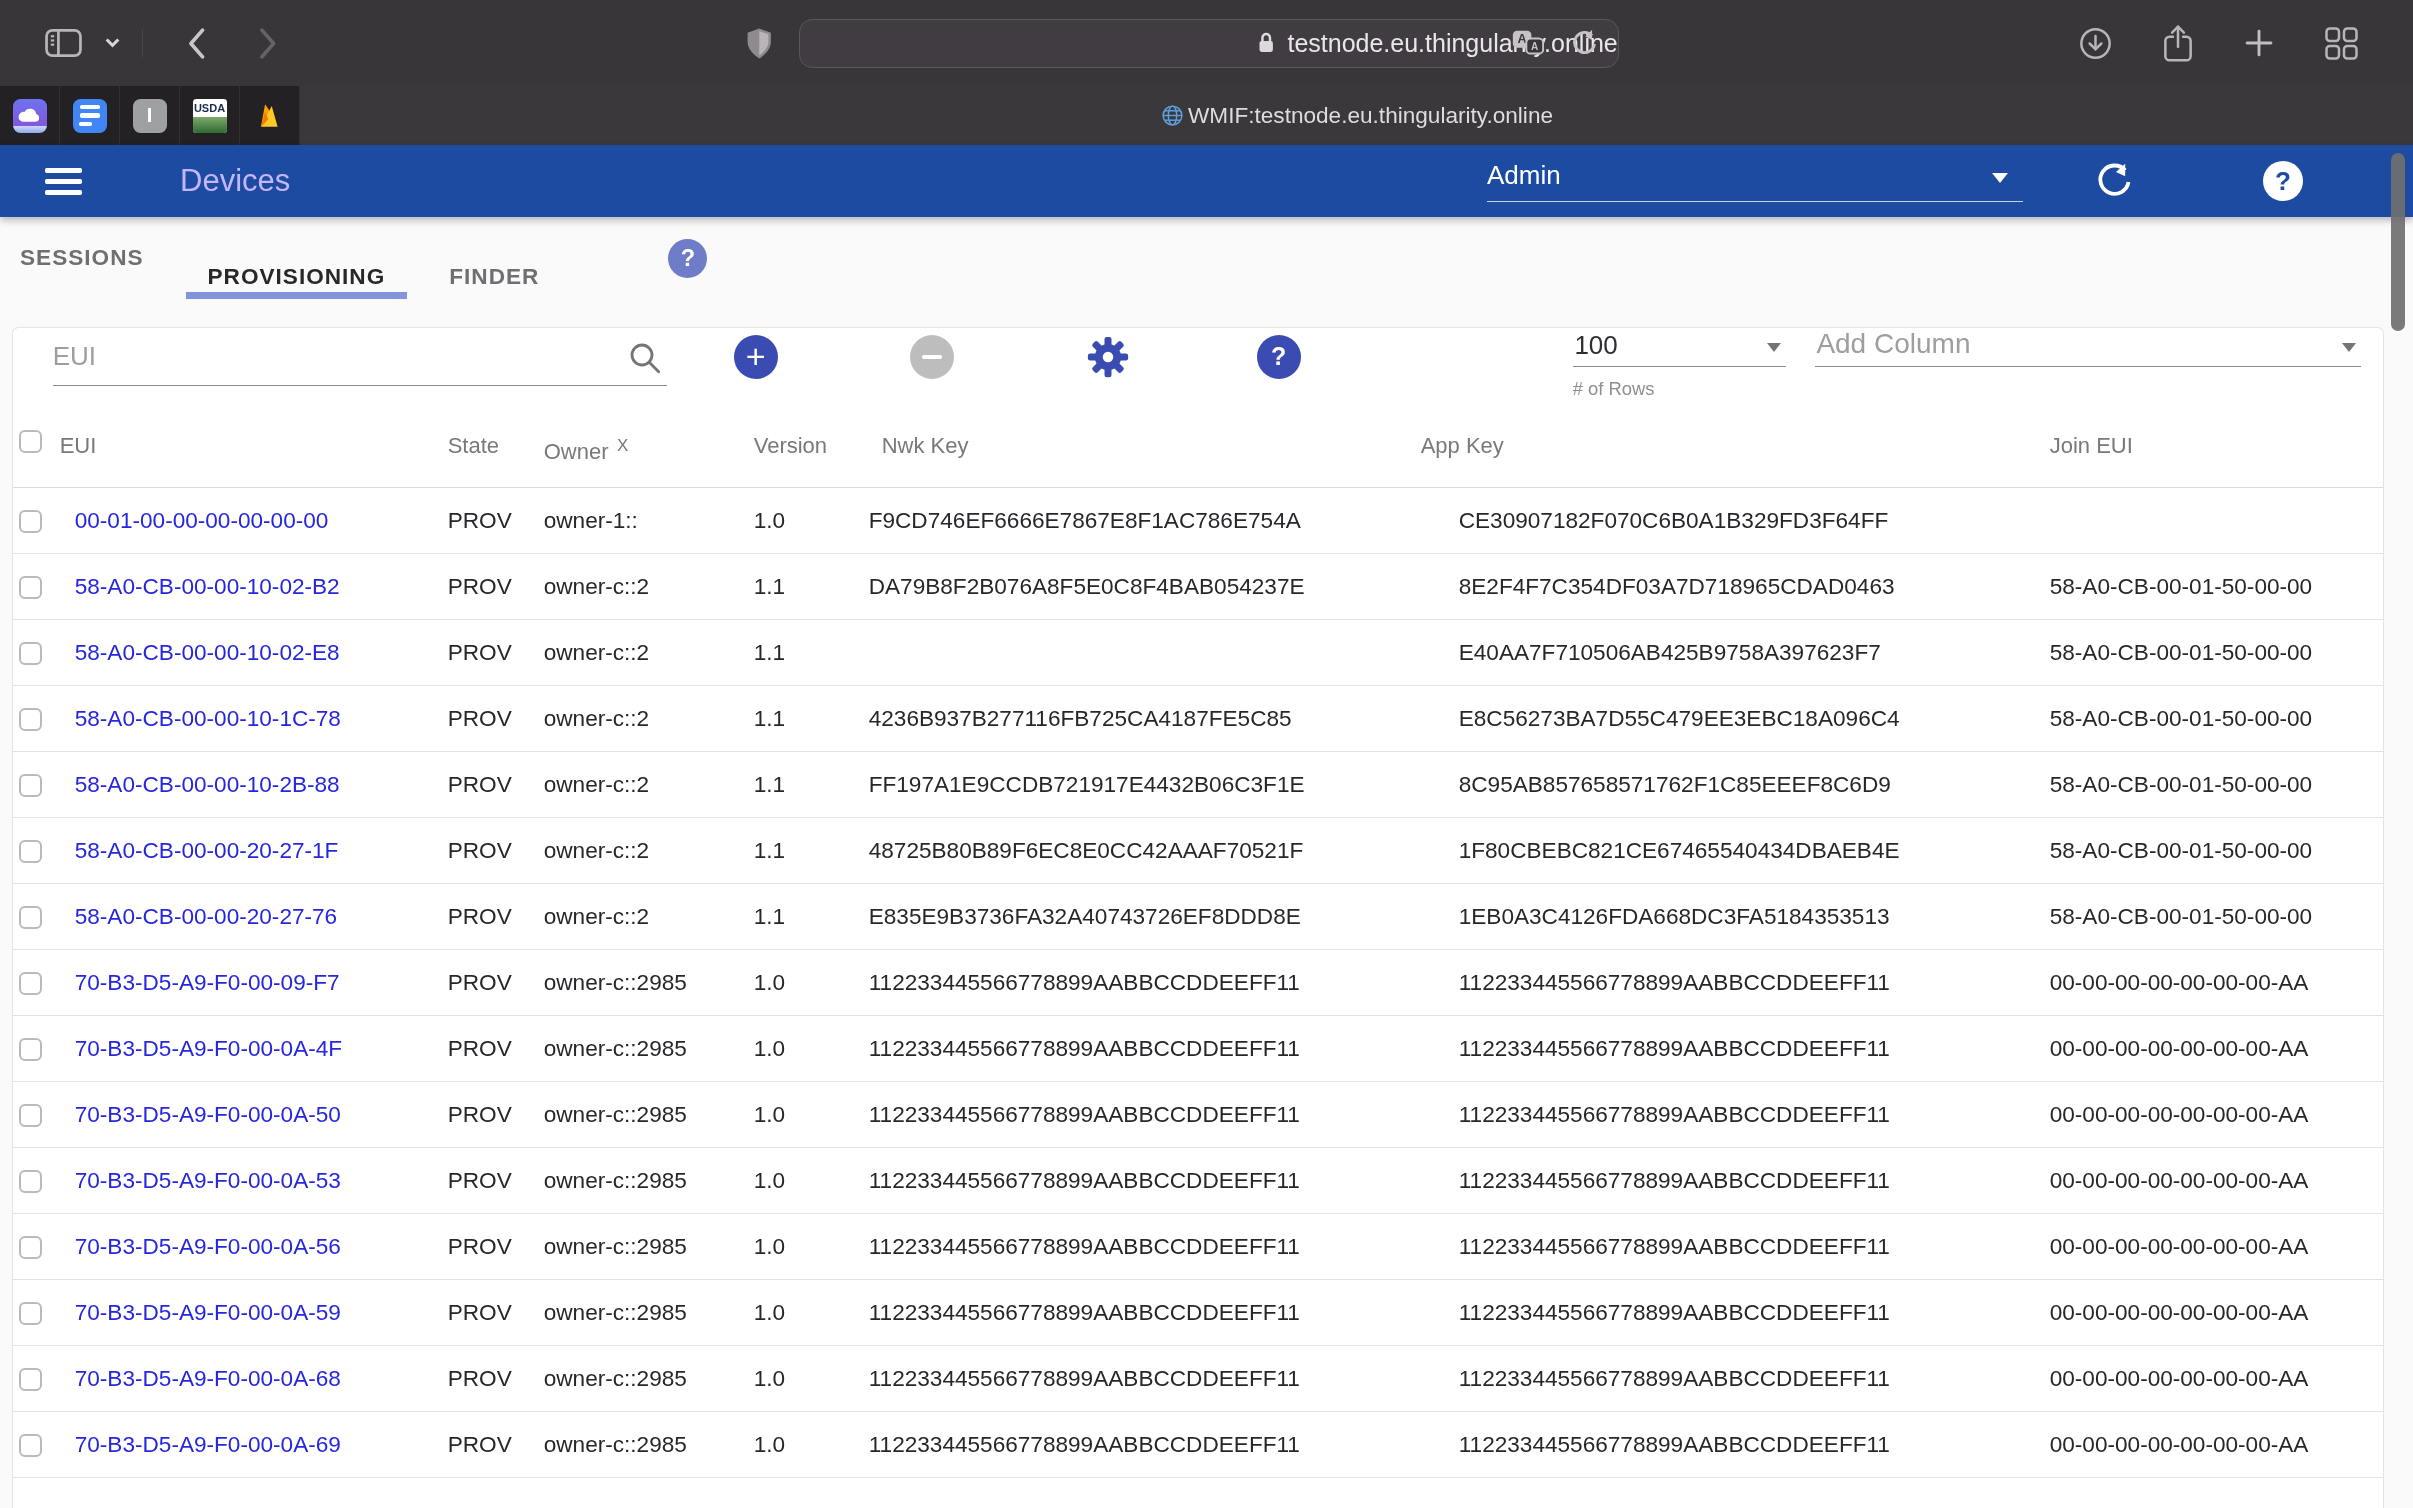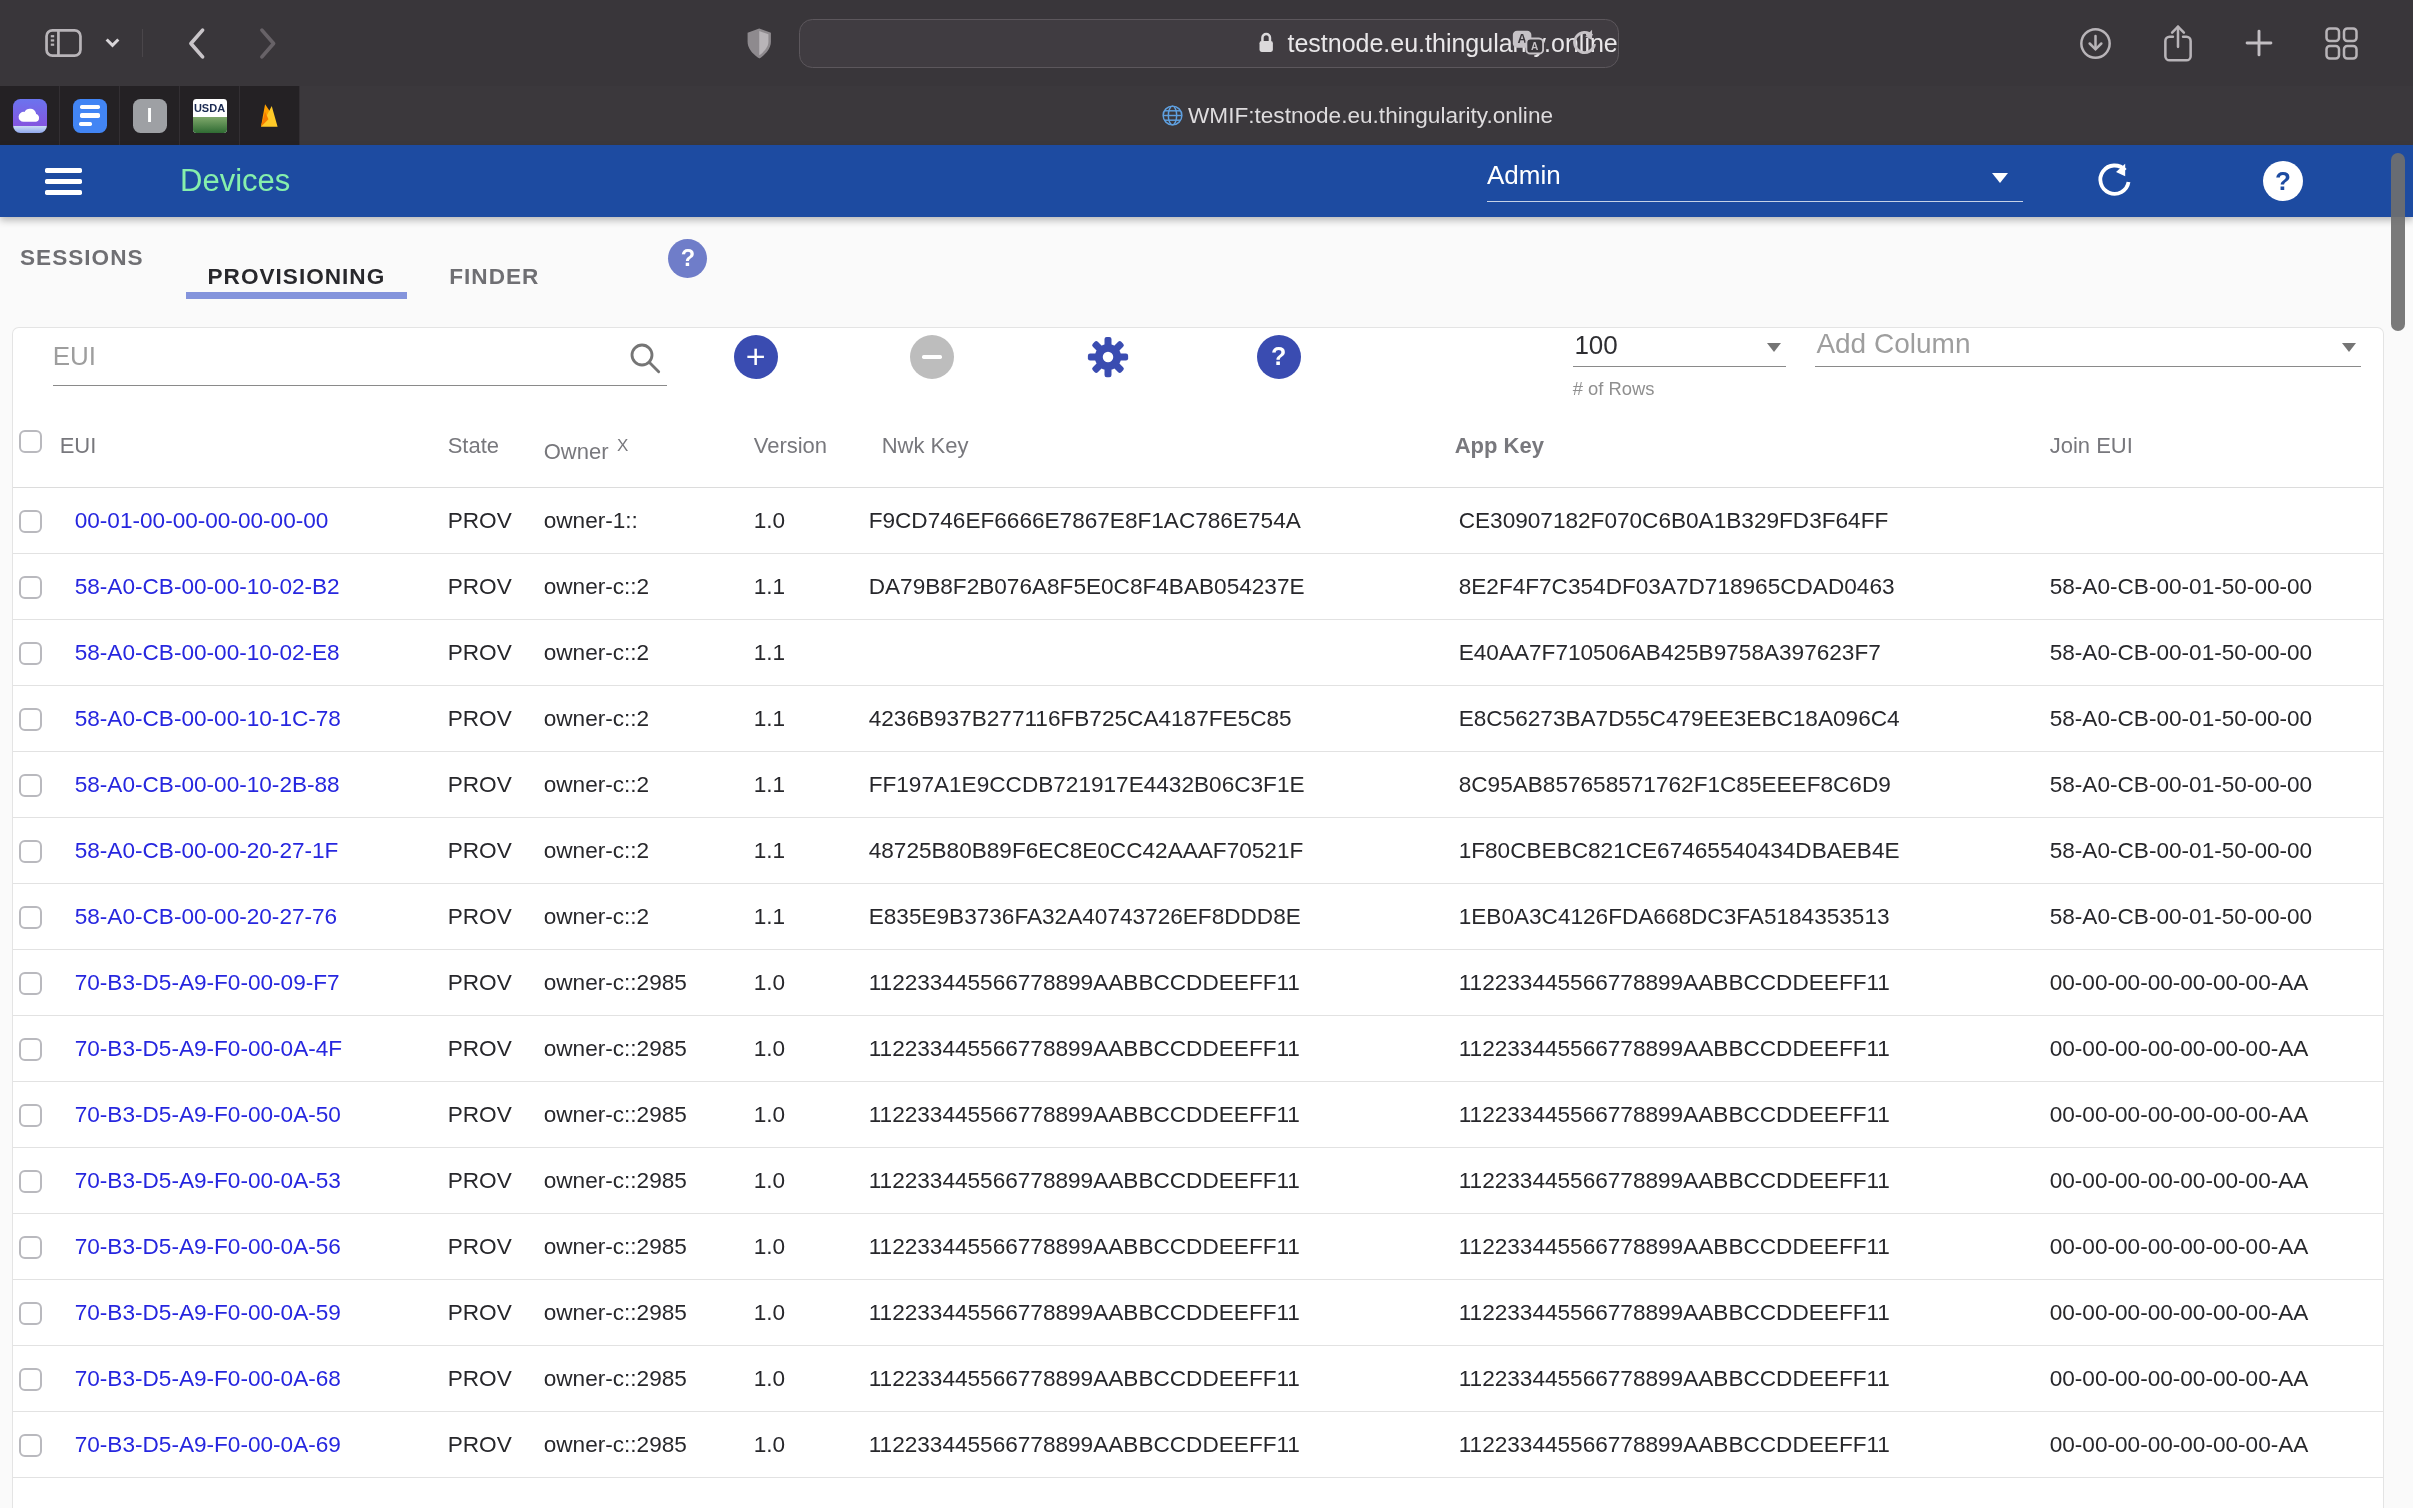--- a/index.html
+++ b/index.html
@@ -35,21 +35,21 @@
   .fav-fire { background:transparent; }
   .activetab { flex:1; background:#3B383C; display:flex; align-items:center; justify-content:center; gap:3px; cursor:pointer; }
   .activetab-title { color:#DEDCDE; font-size:22.6px; }
 
   
   .appheader { position:relative; height:72px; background:#1D4BA1;
     box-shadow:0 4.2px 7.5px rgba(0,0,0,0.28); z-index:5; }
   .hamburger { position:absolute; left:45px; top:20px; width:37px; height:32px;
     display:flex; flex-direction:column; justify-content:space-between; background:none; border:none; cursor:pointer; padding:2.5px 0; }
   .hamburger i { display:block; height:5px; background:#fff; border-radius:1.7px; }
-  .app-title { position:absolute; left:180px; top:18.4px; color:#86efac; font-size:31px; font-weight:400; }
+  .app-title { position:absolute; left:180px; top:18.4px; color:#c4b5fd; font-size:31px; font-weight:400; }
   .role-select { position:absolute; left:1487px; top:8.4px; width:536px; height:49px;
     border-bottom:1.7px solid rgba(255,255,255,0.75); cursor:pointer; }
   .role-value { position:absolute; left:0; top:6.7px; color:#fff; font-size:26px; }
   .caret { width:0; height:0; border-left:8.4px solid transparent; border-right:8.4px solid transparent; border-top:10px solid #fff; }
   .role-caret { position:absolute; right:15px; top:20px; }
   .hdr-refresh { position:absolute; left:2095px; top:17px; background:none; border:none; cursor:pointer; }
   .hdr-help { position:absolute; left:2263px; top:16px; width:40px; height:40px; border-radius:50%;
     background:#fff; color:#1D4BA1; font-size:26px; font-weight:700; display:flex; align-items:center; justify-content:center; border:none; cursor:pointer; }
 
   
@@ -88,21 +88,21 @@
 
   .addcol-select { position:absolute; left:1802px; top:0; width:546px; height:39px; border-bottom:1.7px solid #8A8A8A; cursor:pointer; }
   .addcol-value { position:absolute; left:1.7px; top:0; font-size:28px; color:#9E9E9E; }
 
   
   .thead { position:absolute; left:0; right:0; top:84px; height:75px; }
   .thead .col { position:absolute; top:0; height:75px; line-height:67px; font-size:22px; color:#78787D; }
   .checkbox { position:absolute; left:6.7px; width:22.6px; height:22.6px; border:2.5px solid #B9B9BE; border-radius:5.9px; background:#fff; cursor:pointer; }
   .thead .checkbox { top:18.4px; }
   .col-eui { left:47px; } .col-state { left:435px; } .col-owner { left:531px; }
-  .col-version { left:741px; } .col-nwk { left:856px;margin-left:13px; } .col-app { left:1442px;font-weight:bold; } .col-join { left:2037px; }
+  .col-version { left:741px; } .col-nwk { left:856px;margin-left:13px; } .col-app { left:1408px; } .col-join { left:2037px; }
   .owner-sup { font-size:17px; vertical-align:super; margin-left:8.4px; color:#78787D; }
 
   .tbody { position:absolute; left:0; right:0; top:159px; bottom:0; overflow:hidden; border-top:1.7px solid #DCDCDC; }
   .trow { position:relative; height:66px; border-bottom:1.7px solid #E2E2E2; background:#fff; }
   .trow .cell { position:absolute; top:0; height:66px; line-height:65px; font-size:22.6px; color:#27272B; white-space:nowrap; }
   .trow .checkbox { top:22px; }
   .cell-eui { left:62px; color:#2626DF !important; cursor:pointer; }
   .cell-state { left:435px; } .cell-owner { left:531px; } .cell-version { left:741px; }
   .cell-nwk { left:856px; } .cell-app { left:1446px; } .cell-join { left:2037px; }
 

